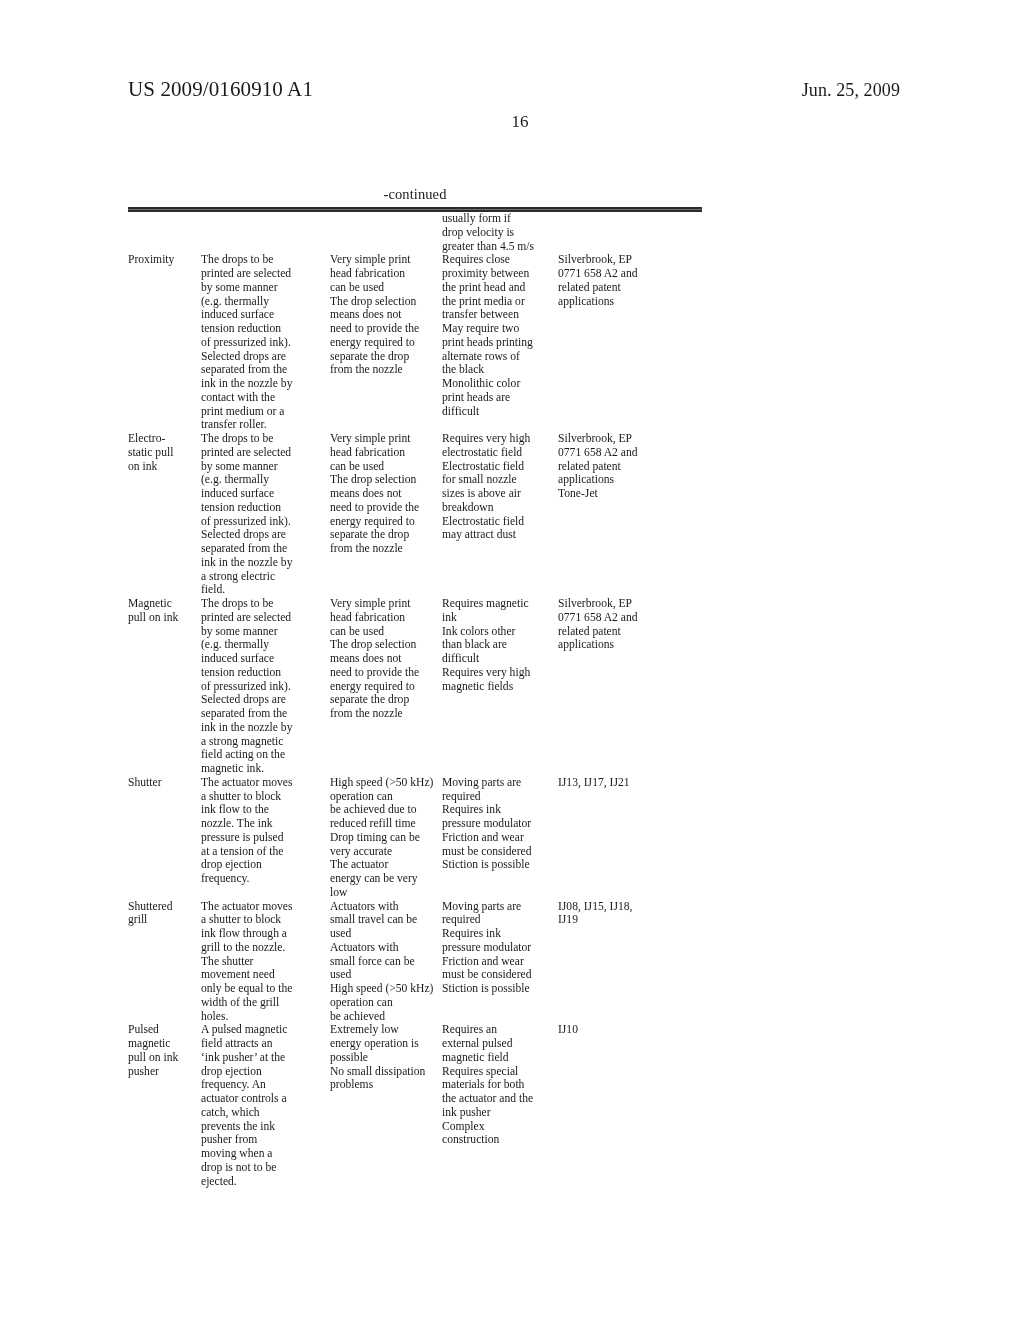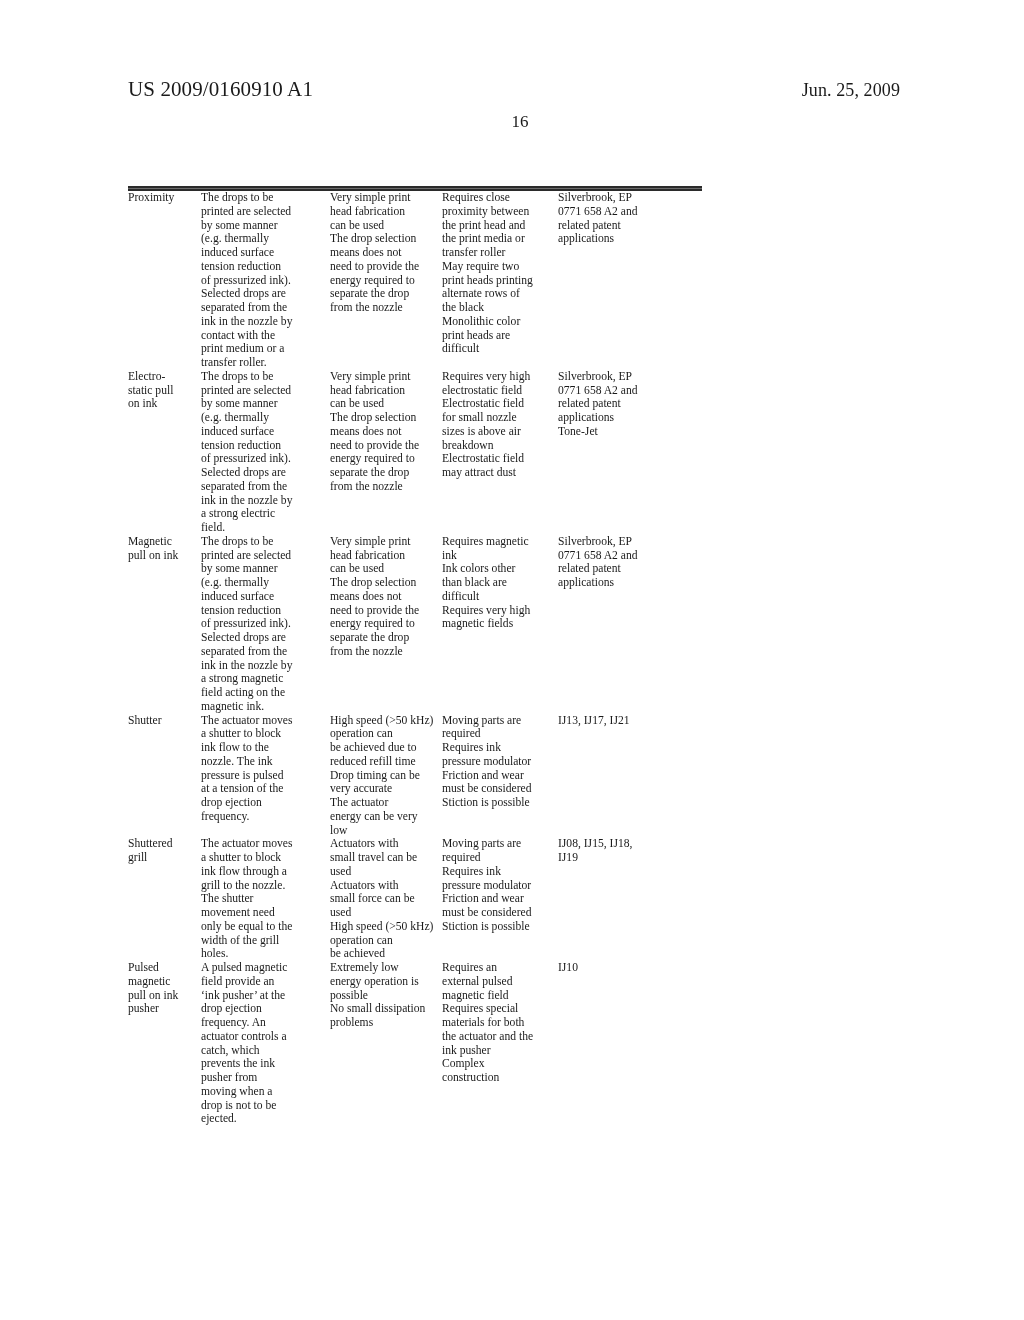--- a/index.html
+++ b/index.html
@@ -126,35 +126,47 @@
 
 <div class="page-header">
   <div class="pub-number">US 2009/0160910 A1</div>
   <div class="pub-date">Jun. 25, 2009</div>
 </div>
 
 <div class="page-number">16</div>
 
 <div class="table-block">
 
+  <div class="table-caption">-continued</div>
 
   <div class="rule-double"></div>
 
 
   <div class="rule-single"></div>
 
   <table class="spec-table">
     <colgroup>
       <col class="c-label">
       <col class="c-desc">
       <col class="c-adv">
       <col class="c-dis">
       <col class="c-ex">
     </colgroup>
     <tbody>
+      <tr class="orphan-row">
+        <td class="spacer"></td>
+        <td class="spacer"></td>
+        <td class="spacer"></td>
+        <td class="cell-lines">
+            <span>usually form if</span>
+            <span>drop velocity is</span>
+            <span>greater than 4.5 m/s</span>
+          </td>
+        <td class="spacer"></td>
+      </tr>
 
     <tr class="data-row">
           <td class="cell-lines">
             <span>Proximity</span>
           </td>
           <td class="cell-lines">
             <span>The drops to be</span>
             <span>printed are selected</span>
             <span>by some manner</span>
             <span>(e.g. thermally</span>
@@ -177,21 +189,21 @@
             <span>need to provide the</span>
             <span>energy required to</span>
             <span>separate the drop</span>
             <span>from the nozzle</span>
           </td>
           <td class="cell-lines">
             <span>Requires close</span>
             <span>proximity between</span>
             <span>the print head and</span>
             <span>the print media or</span>
-            <span>transfer roller</span>
+            <span>transfer between</span>
             <span>May require two</span>
             <span>print heads printing</span>
             <span>alternate rows of</span>
             <span>the black</span>
             <span>Monolithic color</span>
             <span>print heads are</span>
             <span>difficult</span>
           </td>
           <td class="cell-lines">
             <span>Silverbrook, EP</span>
@@ -377,21 +389,21 @@
         </tr>
         <tr class="data-row">
           <td class="cell-lines">
             <span>Pulsed</span>
             <span>magnetic</span>
             <span>pull on ink</span>
             <span>pusher</span>
           </td>
           <td class="cell-lines">
             <span>A pulsed magnetic</span>
-            <span>field provide an</span>
+            <span>field attracts an</span>
             <span>‘ink pusher’ at the</span>
             <span>drop ejection</span>
             <span>frequency. An</span>
             <span>actuator controls a</span>
             <span>catch, which</span>
             <span>prevents the ink</span>
             <span>pusher from</span>
             <span>moving when a</span>
             <span>drop is not to be</span>
             <span>ejected.</span>

